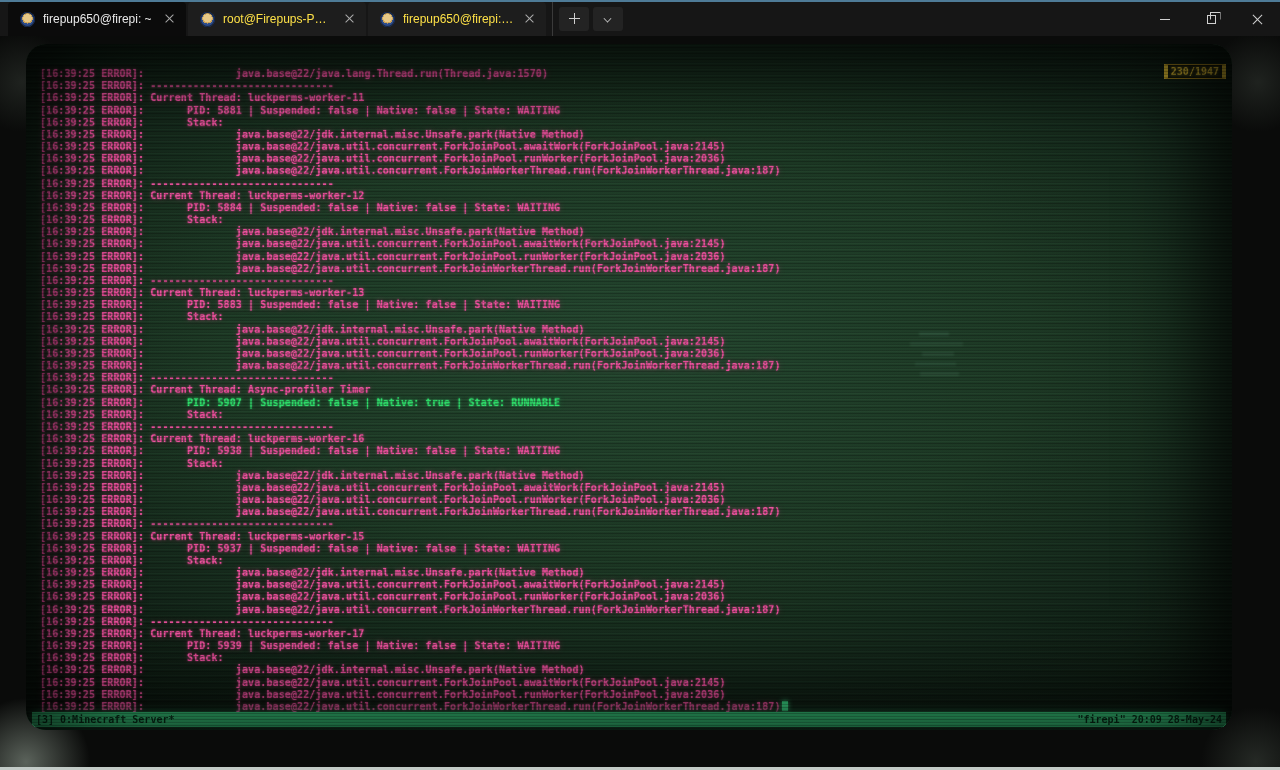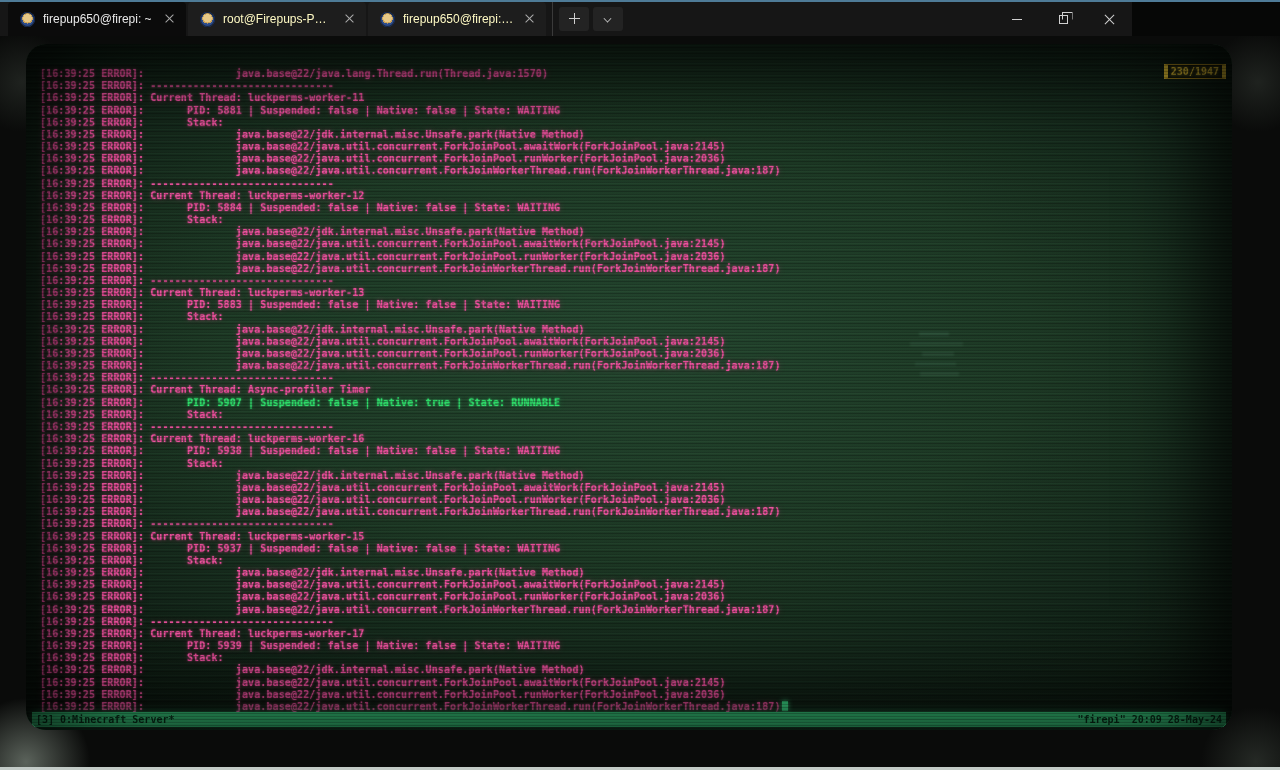--- a/index.html
+++ b/index.html
@@ -1,25 +1,25 @@
 <!DOCTYPE html>
 <html><head>
 <meta charset="utf-8">
 <style>
   * { margin:0; padding:0; box-sizing:border-box; }
   html,body { width:1280px; height:770px; overflow:hidden; background:#060706;
               font-family:"Liberation Sans", sans-serif; }
 
   
   .accent-line { position:absolute; left:0; top:0; width:1280px; height:2px; background:#4e7b97; }
-  .titlebar { position:absolute; left:0; top:2px; width:1132px; height:34px; background:#161616;
+  .titlebar { position:absolute; left:0; top:2px; width:1280px; height:34px; background:#161616;
               display:flex; align-items:stretch; }
   .tab-strip { display:flex; align-items:stretch; flex:1; padding-left:8px; }
   .tab { display:flex; align-items:center; gap:8px; width:178px; padding:0 8px 0 12px;
-         background:#1d1d1d; color:#fef9c3; font-size:12px; margin-right:2px;
+         background:#1d1d1d; color:#fde047; font-size:12px; margin-right:2px;
          border-top-left-radius:4px; border-top-right-radius:4px; position:relative; }
   .tab.active { background:#0b0b0b; color:#e8e8e8; }
   .tabicon { width:15px; height:15px; border-radius:50%; flex:0 0 15px;
              background:radial-gradient(circle at 50% 42%, #e6c887 0 36%, #caa35a 37% 45%, #2c4c8c 46% 100%);
              box-shadow:0 0 0 1px #14233f inset; }
   .tabtitle { flex:1; overflow:hidden; white-space:nowrap; text-overflow:ellipsis; }
   .tabclose { width:16px; height:16px; position:relative; flex:0 0 16px; opacity:.8; }
   .tabclose i { position:absolute; left:2px; top:7px; width:11px; height:1px; background:#cfcfcf; }
   .tabclose i:first-child { transform:rotate(45deg); }
   .tabclose i:last-child  { transform:rotate(-45deg); }

